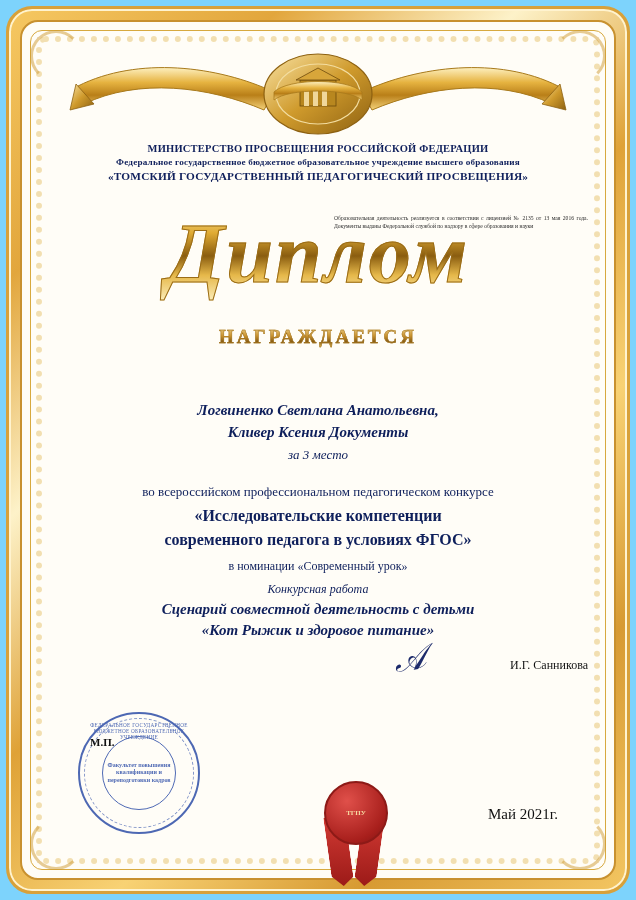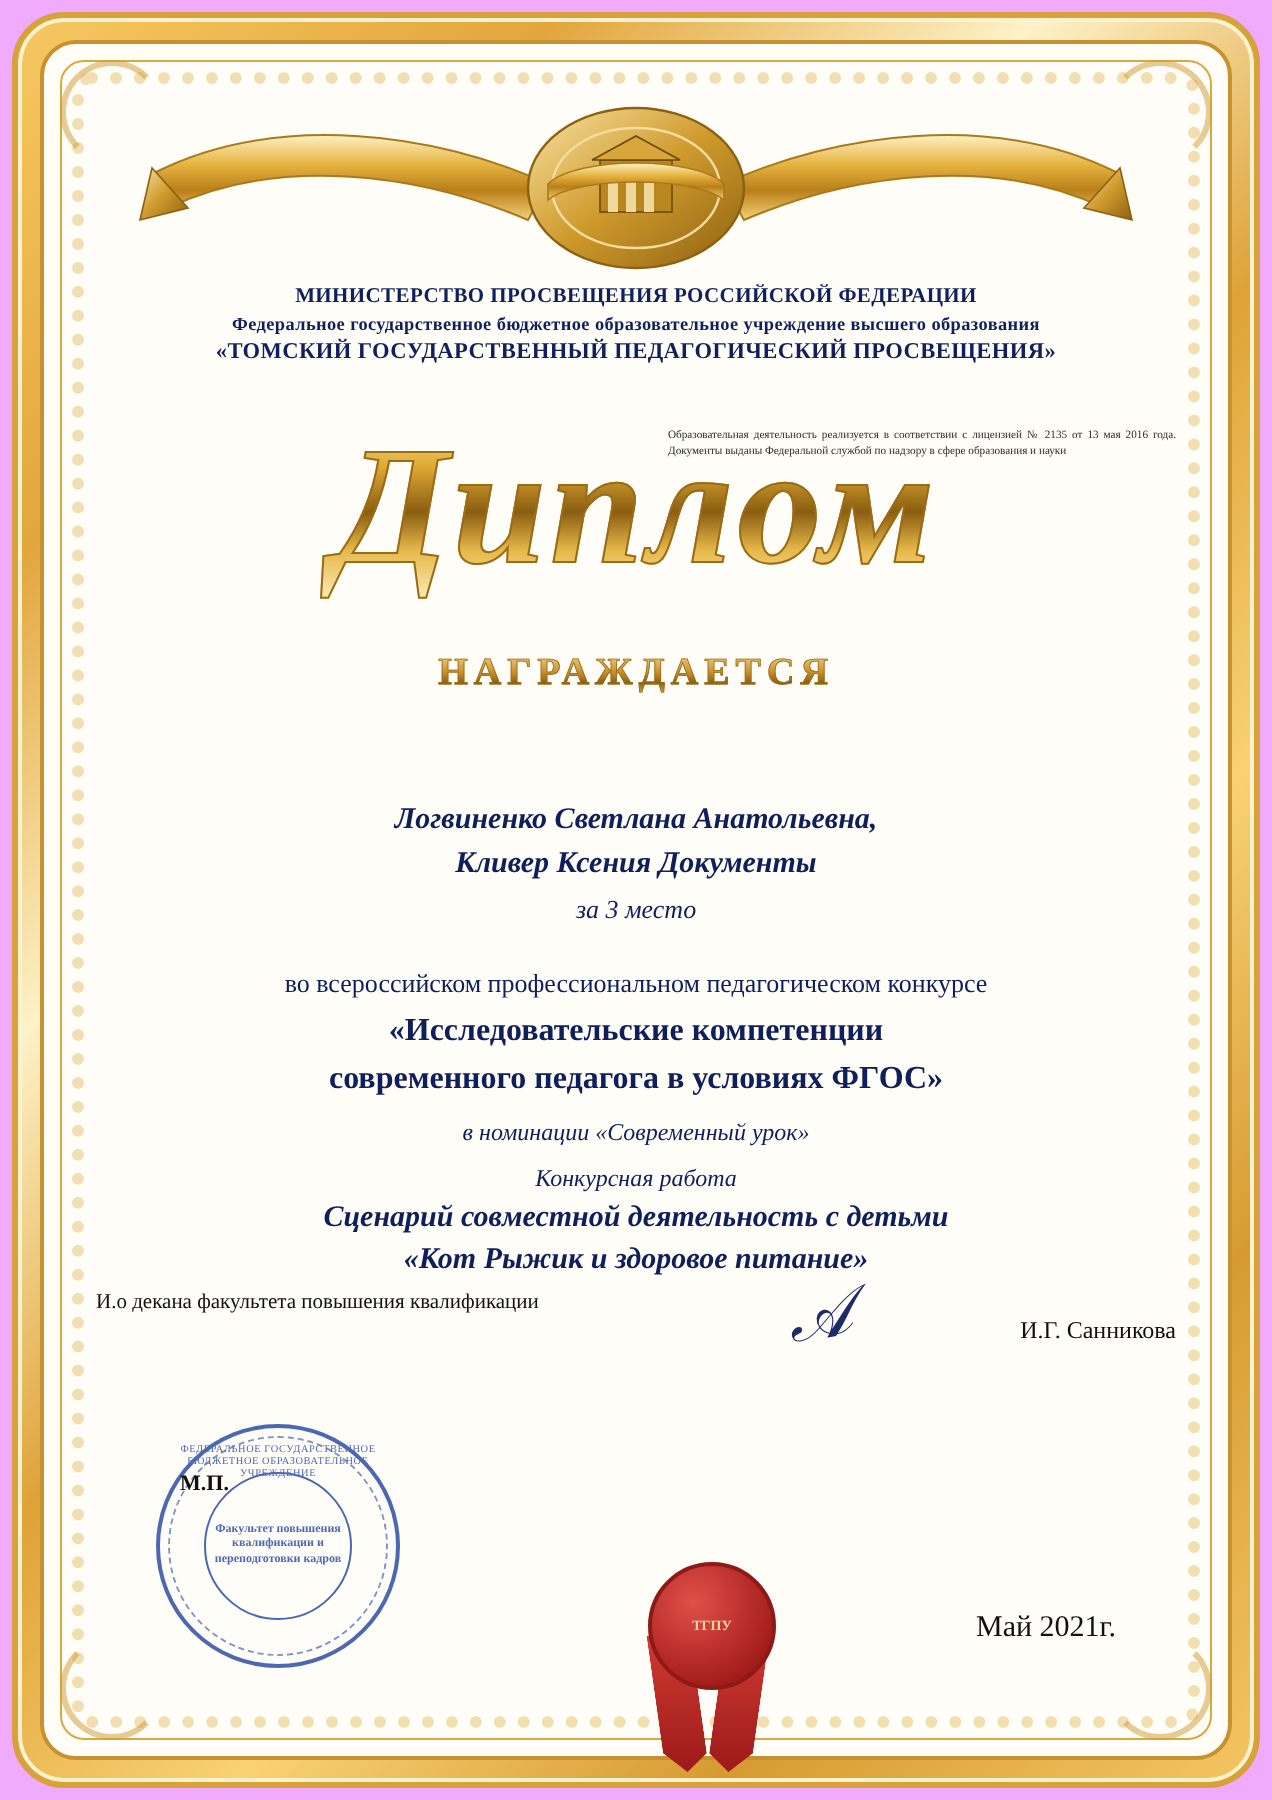--- a/index.html
+++ b/index.html
@@ -7,21 +7,21 @@
   body{
     width:636px;height:900px;
     background:#ffffff;
     font-family:"Liberation Serif", serif;
     overflow:hidden;
   }
 
   
   .page{
     position:relative;width:636px;height:900px;
-    background:#f0abfc;
+    background:#7dd3fc;
     box-sizing:border-box;
   }
   .border-outer{
     position:absolute;inset:6px;
     border:3px solid #d8a13a;
     border-radius:26px;
     background:
       linear-gradient(135deg,#f6c862 0%,#e2a63c 18%,#fdf2c9 34%,#dfa237 50%,#f8d274 66%,#d79a32 82%,#f3c662 100%);
     box-shadow:inset 0 0 0 2px #fff3cf;
   }
@@ -106,21 +106,21 @@
     -webkit-background-clip:text;background-clip:text;color:transparent;
     -webkit-text-stroke:.4px #9a6c17;
   }
 
   
   .body-block{margin-top:52px;color:#0e1f5b;}
   .names{font-size:15px;font-weight:bold;font-style:italic;line-height:1.45;}
   .place{font-size:13px;font-style:italic;margin-top:4px;}
   .contest-pre{font-size:13px;margin-top:21px;}
   .contest-title{font-size:16px;font-weight:bold;line-height:1.45;margin-top:4px;}
-  .nomination{font-size:12px;font-style:italic;margin-top:8px;}
+  .nomination{font-size:12px;margin-top:8px;}
   .work-label{font-size:12px;font-style:italic;margin-top:8px;}
   .work-title{font-size:15px;font-weight:bold;font-style:italic;line-height:1.45;margin-top:2px;}
 
   
   .sig-row{
     position:absolute;left:0;right:0;top:600px;
     display:flex;align-items:flex-start;justify-content:space-between;
     color:#111;
   }
   .sig-left{font-size:10.5px;text-align:left;line-height:1.5;width:300px;}
@@ -245,21 +245,20 @@
       <div class="contest-title">«Исследовательские компетенции</div>
       <div class="contest-title" style="margin-top:0">современного педагога в условиях ФГОС»</div>
       <div class="nomination">в номинации «Современный урок»</div>
       <div class="work-label">Конкурсная работа</div>
       <div class="work-title">Сценарий совместной деятельность с детьми</div>
       <div class="work-title" style="margin-top:0">«Кот Рыжик и здоровое питание»</div>
     </div>
 
     <div class="sig-row">
       <div class="sig-left">
-        <div>И.о декана факультета повышения квалификации</div>
       </div>
       <div class="sig-mid">
         <span class="signature-glyph">𝒜</span>
       </div>
       <div class="sig-right">И.Г. Санникова</div>
     </div>
 
     <div class="stamp">
       <div class="ring-text"></div>
       <div class="arc">ФЕДЕРАЛЬНОЕ ГОСУДАРСТВЕННОЕ БЮДЖЕТНОЕ ОБРАЗОВАТЕЛЬНОЕ УЧРЕЖДЕНИЕ</div>

